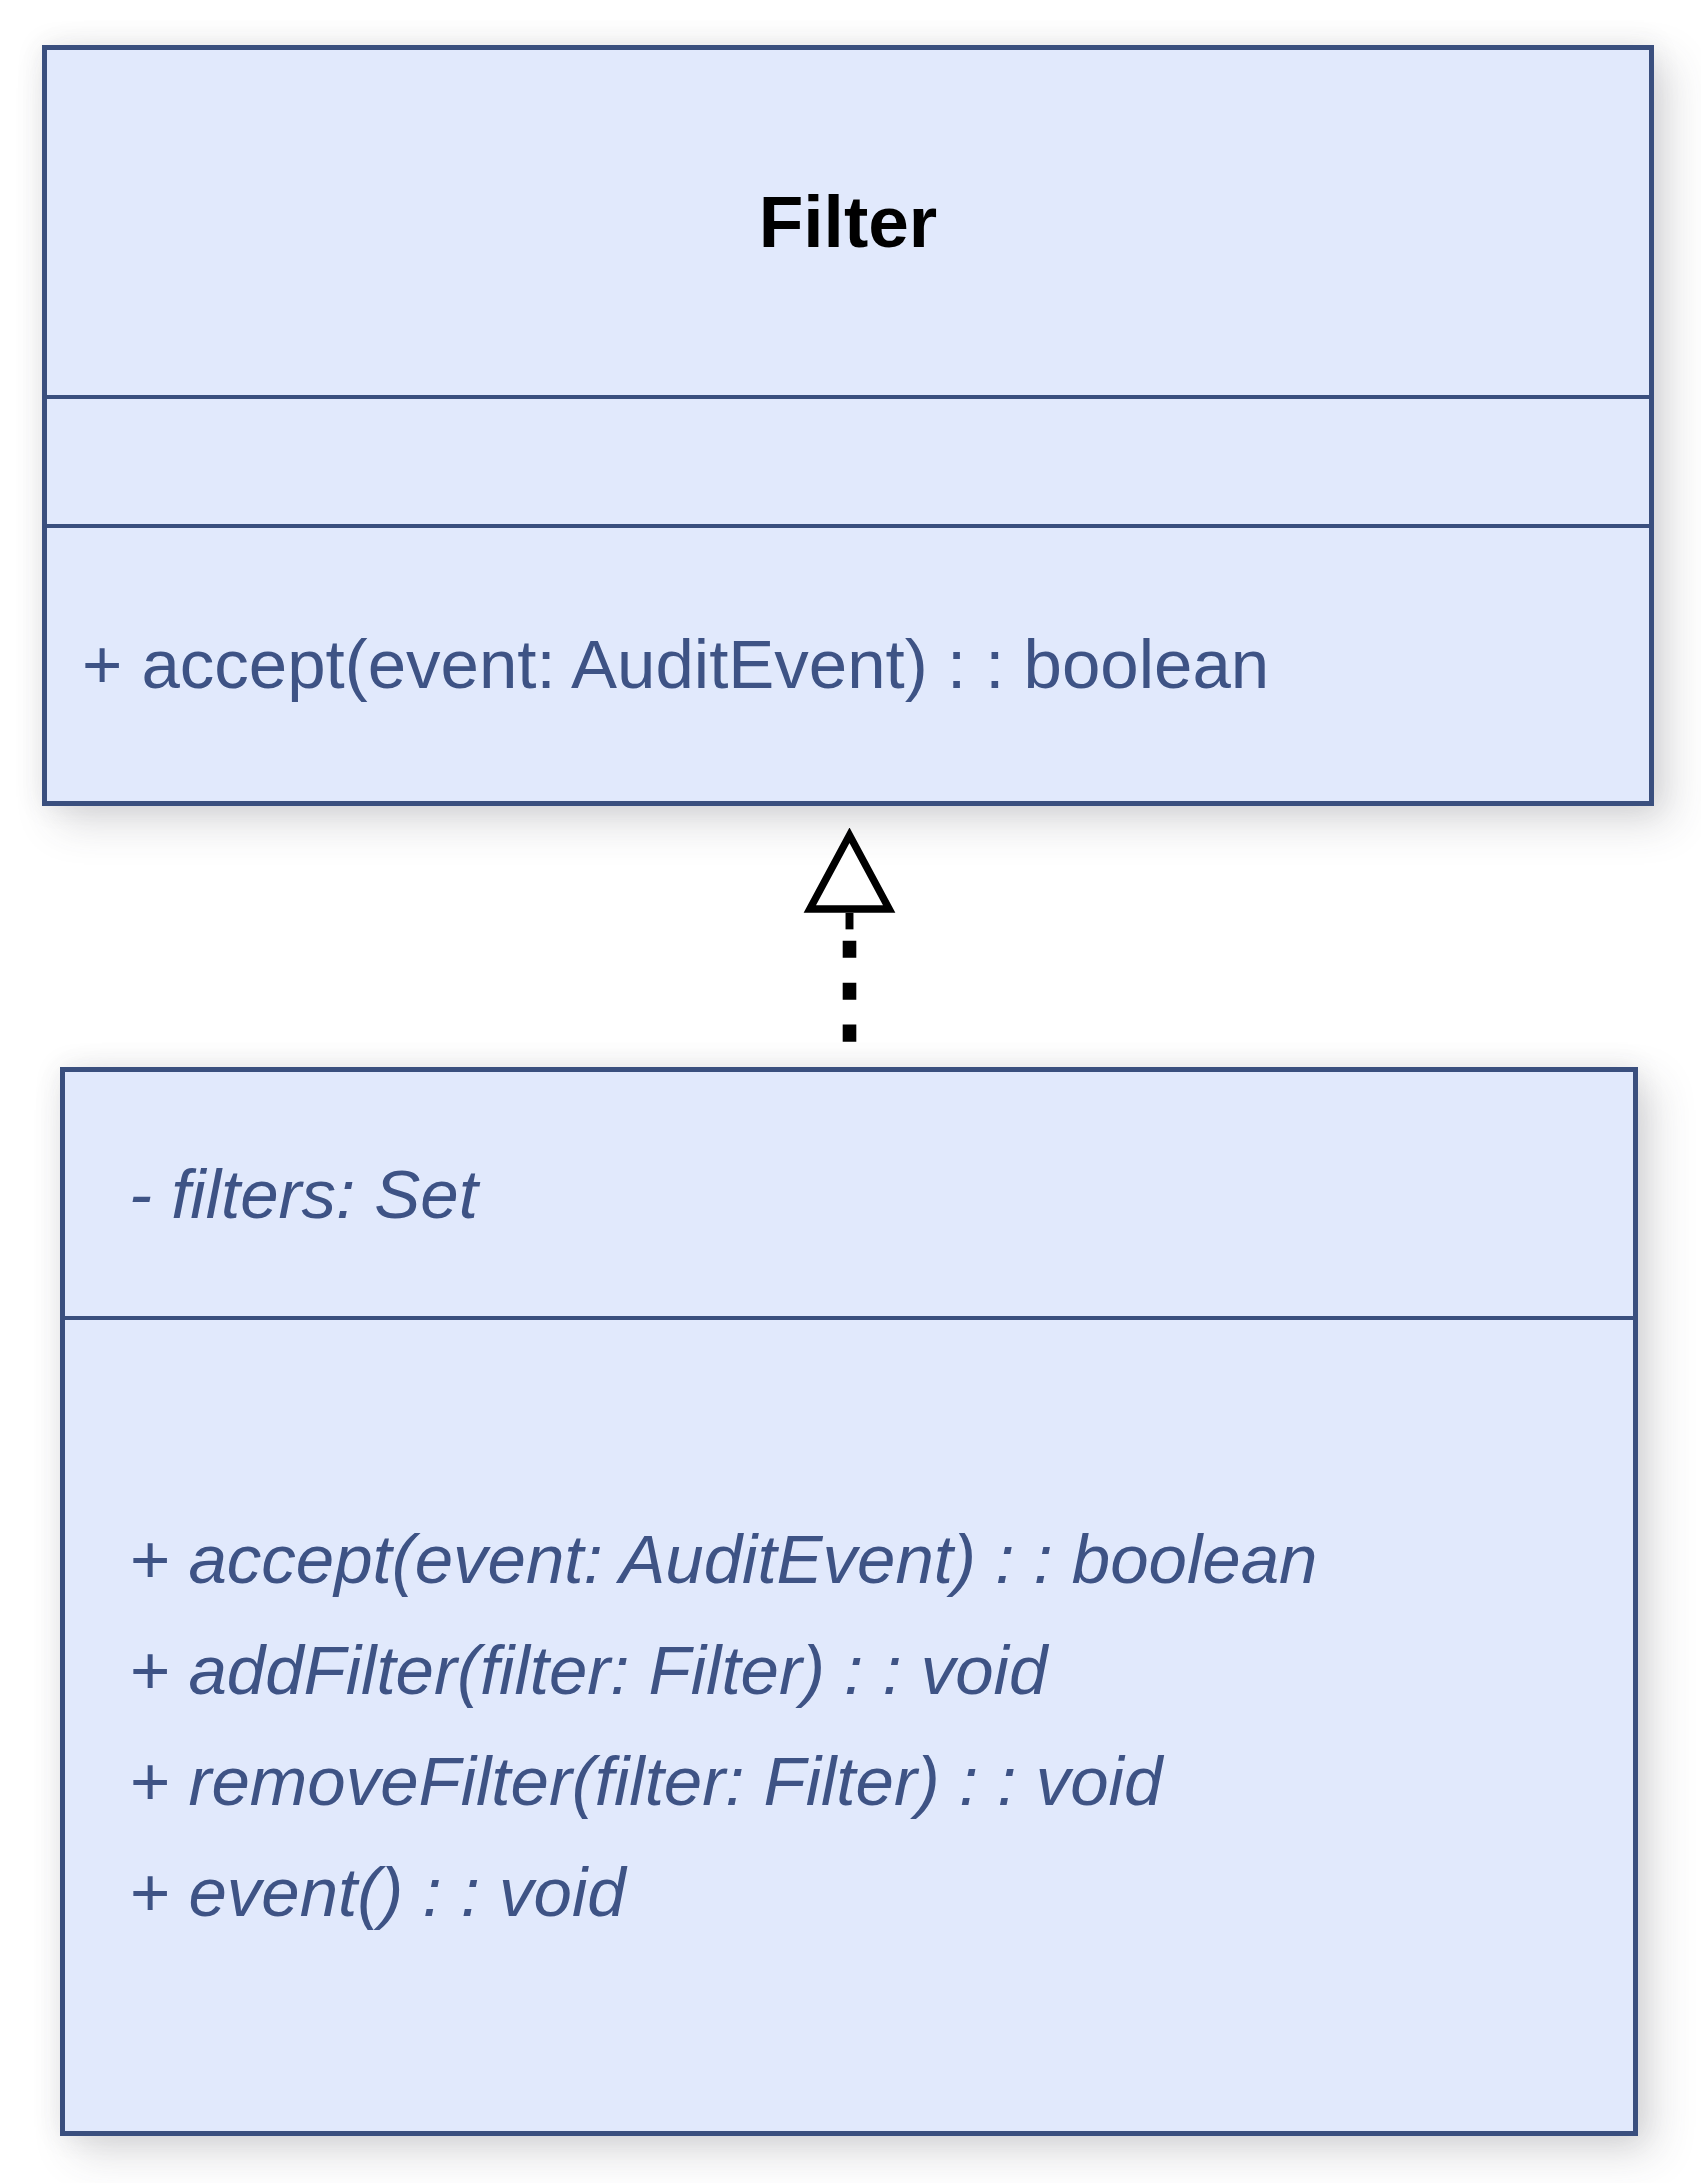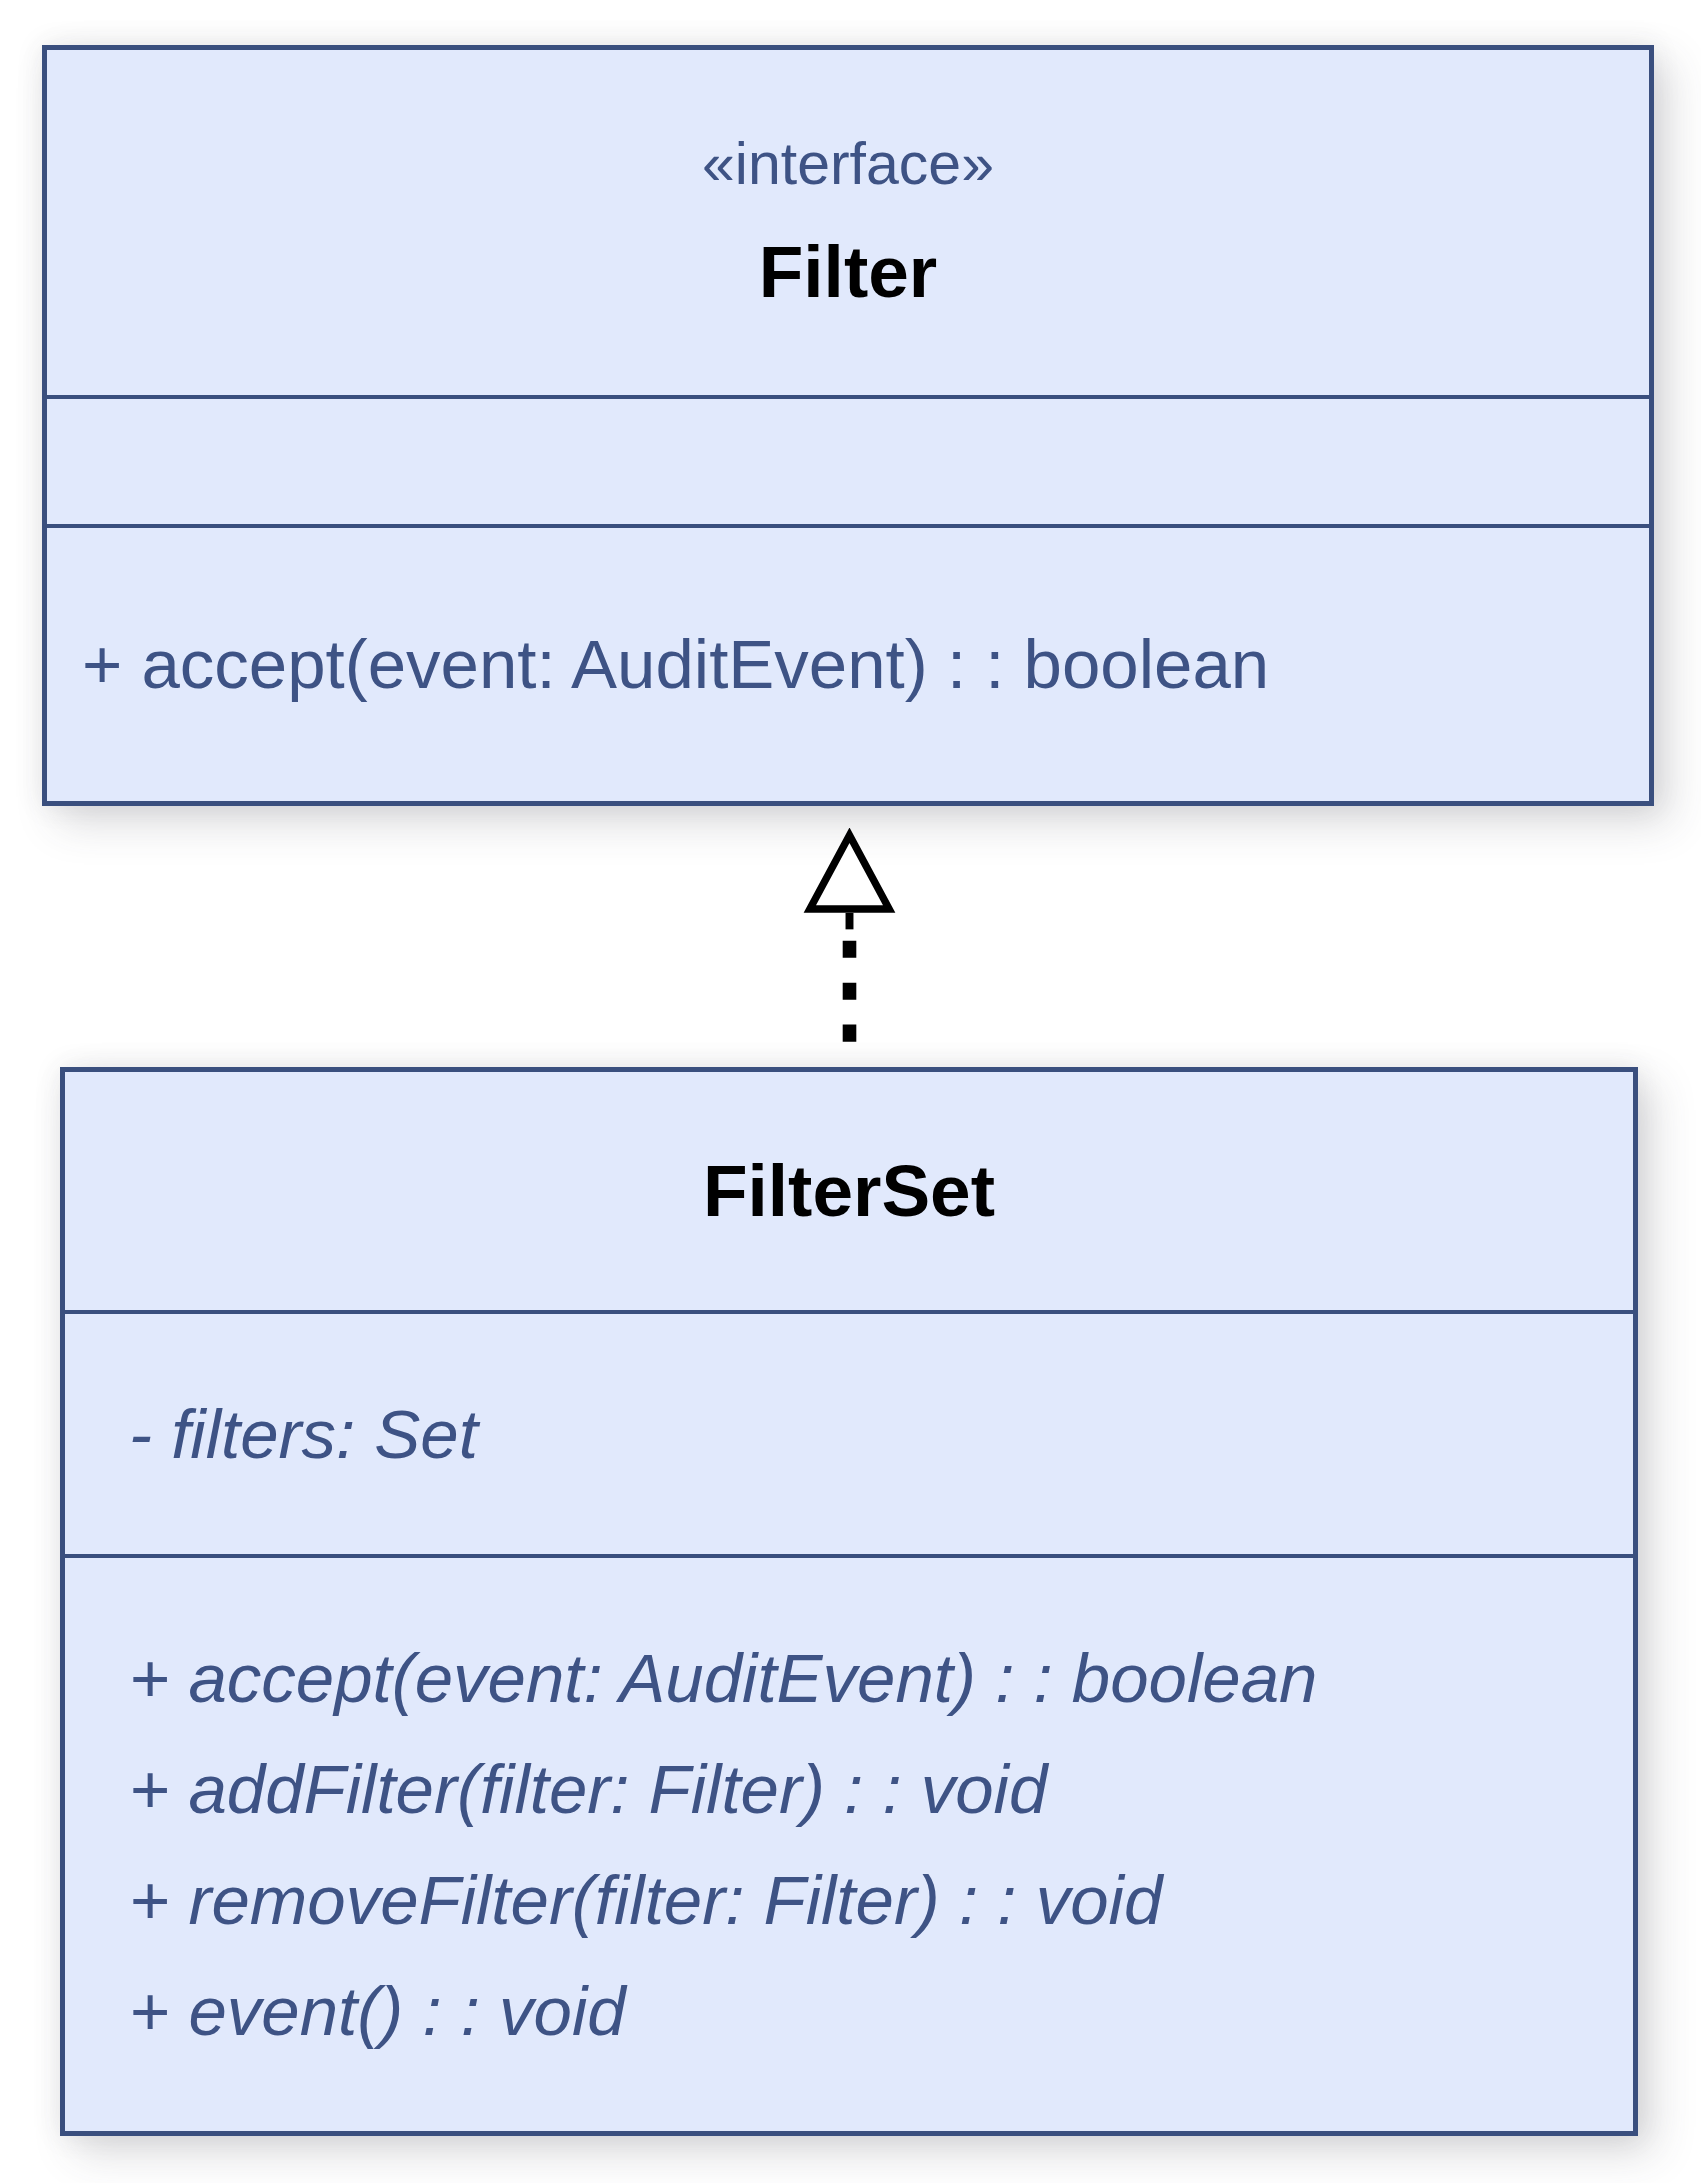--- a/index.html
+++ b/index.html
@@ -81,43 +81,39 @@
     position: absolute;
     left: 803px; top: 828px;
     width: 93px; height: 239px;
   }
 </style>
 </head>
 <body>
 
 <div class="uml-class box-filter">
   <div class="section sec-title">
-    <div class="stereotype">«interface»</div>
     <div class="class-name">Filter</div>
   </div>
   <div class="section sec-attrs">
     <ul class="member-list"></ul>
   </div>
   <div class="section sec-methods">
     <ul class="member-list">
       <li>+ accept(event: AuditEvent) : : boolean</li>
     </ul>
   </div>
 </div>
 
 <svg class="realization-arrow" viewBox="0 0 164 420">
   <polygon points="82,12 12,142 152,142" fill="#ffffff" stroke="#000000" stroke-width="13"></polygon>
   <line x1="82" y1="149" x2="82" y2="178" stroke="#000000" stroke-width="14"></line>
   <line x1="82" y1="198" x2="82" y2="418" stroke="#000000" stroke-width="24" stroke-dasharray="30 44"></line>
 </svg>
 
 <div class="uml-class box-filterset">
-  <div class="section sec-title">
-    <div class="class-name">FilterSet</div>
-  </div>
   <div class="section sec-attrs">
     <ul class="member-list">
       <li>- filters: Set</li>
     </ul>
   </div>
   <div class="section sec-methods">
     <ul class="member-list">
       <li>+ accept(event: AuditEvent) : : boolean</li>
       <li>+ addFilter(filter: Filter) : : void</li>
       <li>+ removeFilter(filter: Filter) : : void</li>

